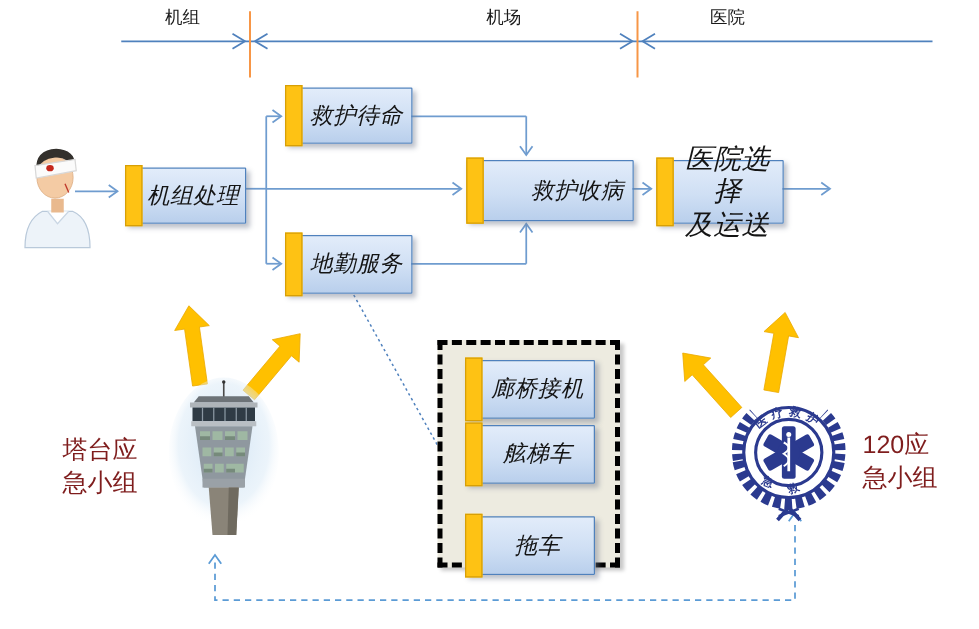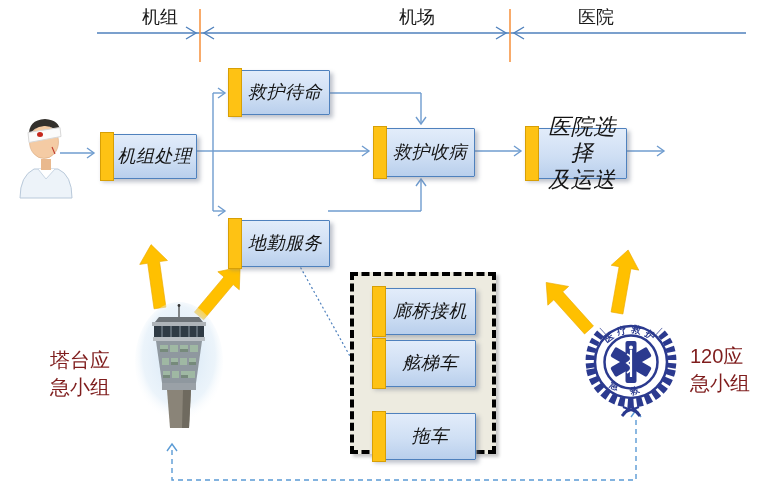--- a/index.html
+++ b/index.html
@@ -1,19 +1,19 @@
 <!DOCTYPE html>
 <html><head>
 <meta charset="utf-8">
 <style>
   html,body { margin:0; padding:0; background:#fff; }
   body { font-family:"Liberation Sans","DejaVu Sans",sans-serif; }
   .canvas { position:relative; width:783px; height:503px; background:#fff; overflow:hidden; }
   svg.overlay { position:absolute; left:0; top:0; }
-  .lane-label { position:absolute; font-size:18px; color:#1a1a1a; text-align:right; width:64px; }
+  .lane-label { position:absolute; font-size:14px; color:#1a1a1a; text-align:center; width:64px; }
   .task-box { position:absolute; border:1.6px solid #4f81bd; border-radius:1px;
       background:linear-gradient(180deg,#e2ecfa 0%,#cfdff4 55%,#b9cfec 100%);
       box-shadow:2.5px 3px 4px rgba(110,120,140,.45);
       display:flex; align-items:center; justify-content:center;font-style:italic; }
   .task-box .bar { position:absolute; left:-1.5px; top:-3px; bottom:-3px; width:12px;
       background:#fec214; border:1px solid #d79f06; }
   .task-box .lbl { margin-left:12px; font-size:18px; color:#141414; text-align:center;
       line-height:1.2; white-space:pre-line; letter-spacing:.5px; }
   .group { position:absolute; left:350px; top:272px; width:146px; height:182px;
       background:#edebe0; border:4px dashed #000;
@@ -83,25 +83,25 @@
   <div class="lane-label" style="left:550px; top:5px;">医院</div>
 
   <div class="task-box" style="left:100px; top:134px; width:95px; height:43px;">
     <span class="bar"></span>
     <span class="lbl">机组处理</span>
   </div>
   <div class="task-box" style="left:228px; top:70px; width:100px; height:43px;">
     <span class="bar"></span>
     <span class="lbl">救护待命</span>
   </div>
-  <div class="task-box" style="left:228px; top:188px; width:100px; height:45px;margin-top:32px;">
+  <div class="task-box" style="left:228px; top:188px; width:100px; height:45px;">
     <span class="bar"></span>
     <span class="lbl">地勤服务</span>
   </div>
-  <div class="task-box" style="left:373px; top:128px; width:100px; height:47px;">
+  <div class="task-box" style="left:373px; top:128px; width:100px; height:47px;padding-left:32px;">
     <span class="bar"></span>
     <span class="lbl">救护收病</span>
   </div>
   <div class="task-box" style="left:525px; top:128px; width:100px; height:49px;">
     <span class="bar"></span>
     <span class="lbl" style="font-size:22px;">医院选择
 及运送</span>
   </div>
 
   <div class="group"></div>

